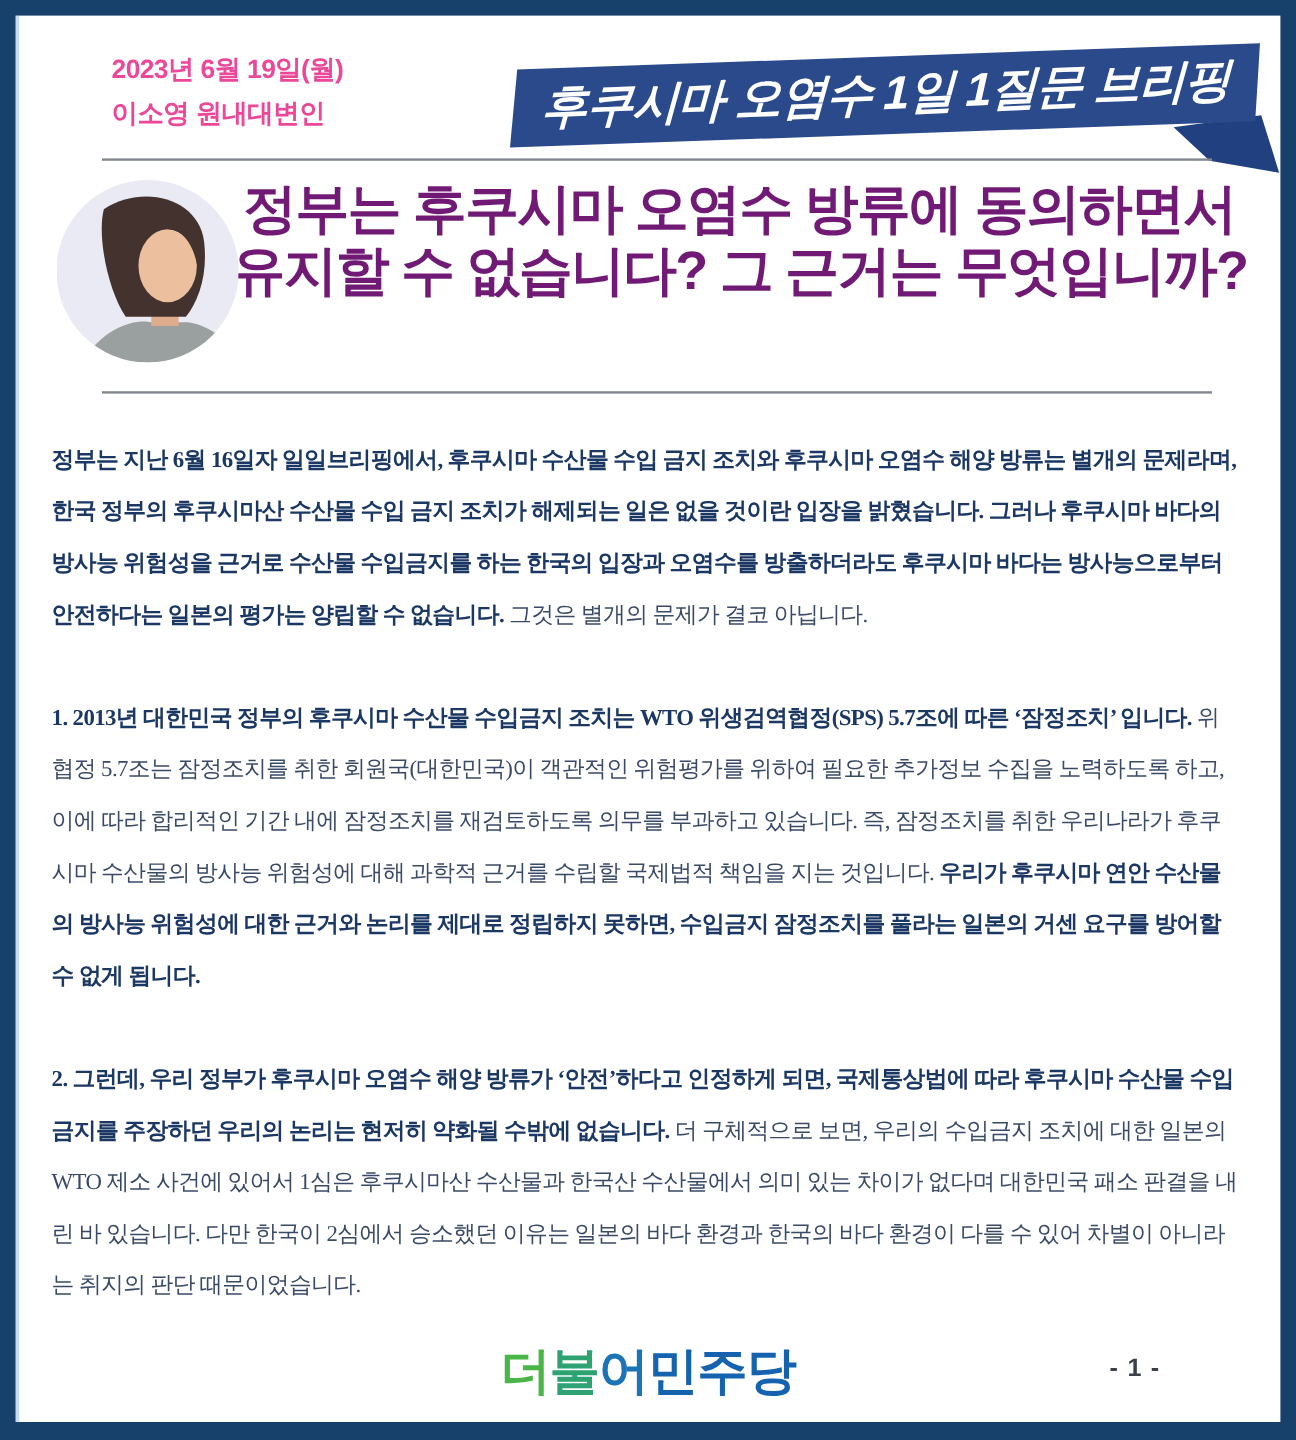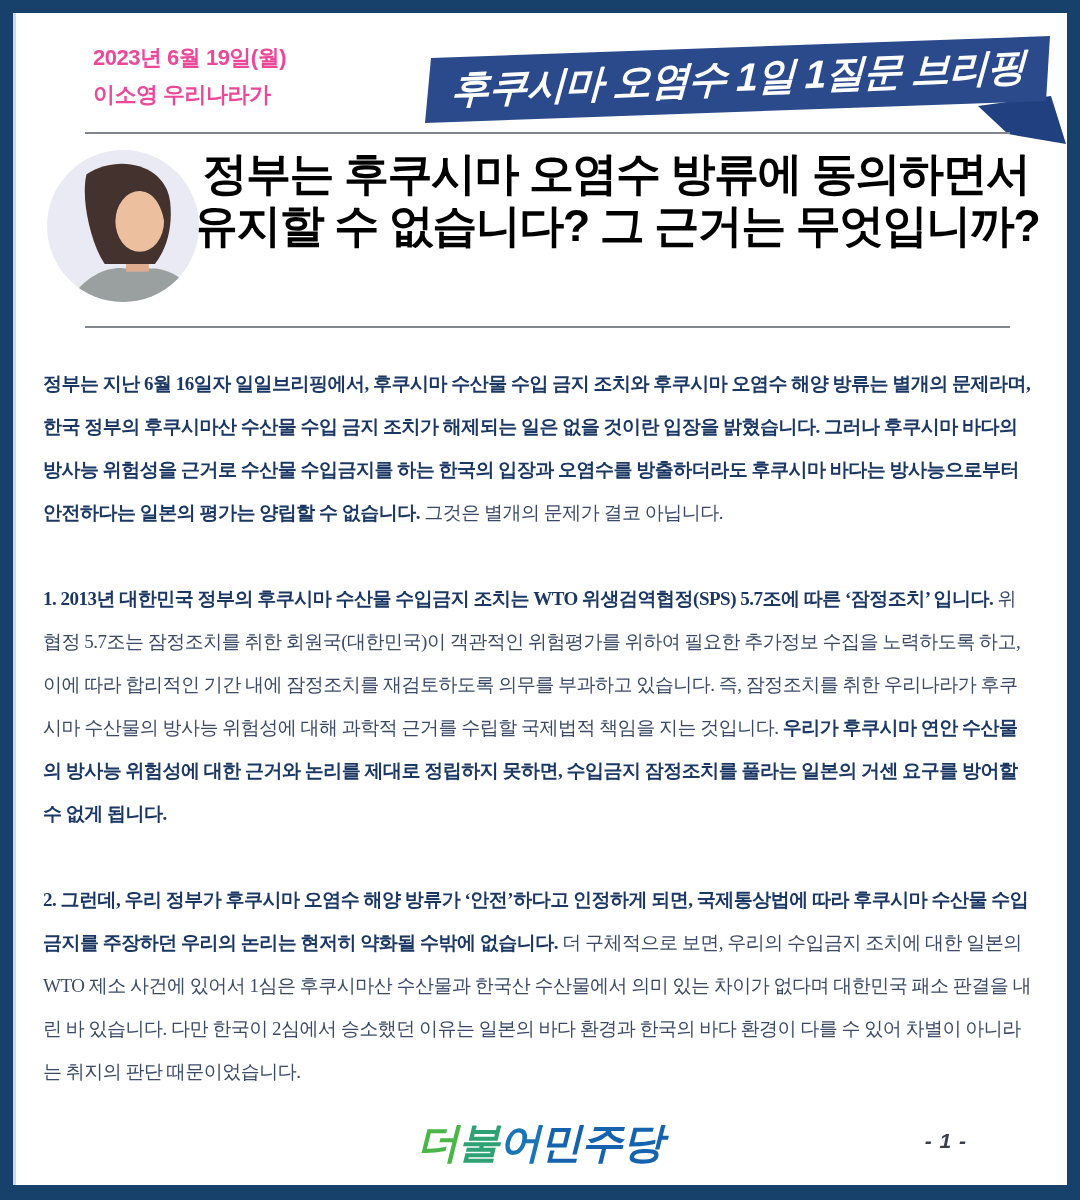--- a/index.html
+++ b/index.html
@@ -29,57 +29,57 @@
     white-space:nowrap;
   }
   .rule { position:absolute; height:2px; background:#82878f; }
   .rule1 { left:72px; top:119px; width:925px; }
 
   
   .headline-row { position:relative; height:180px; }
   .avatar { position:absolute; left:34px; top:12px; width:152px; height:152px; }
   .headline {
     margin-left:172px; margin-right:20px; padding-top:10px;
-    text-align:center; color:#000000;
+    text-align:center; color:#701a75;
     font-size:45px; line-height:52px; font-weight:800; letter-spacing:-1.5px;
   }
   .rule2b { height:2px; background:#82878f; width:925px; margin:8px 0 0 72px; }
 
   
   .body-paragraphs { padding:34px 32px 0 30px; }
   .body-para {
     font-family:"Liberation Serif","DejaVu Serif",serif;
     font-size:19px; line-height:43px;
     color:#3a4a66; letter-spacing:-0.5px;
     margin-bottom:43px;
   }
   .body-para .seg.bold { font-weight:700; color:#1b3763; }
   .body-para:last-child { margin-bottom:0; }
 
   
-  .footer { position:absolute; left:0; right:0; bottom:14px; height:56px;font-style:italic; }
+  .footer { position:absolute; left:0; right:0; bottom:14px; height:56px; }
   .logo {
     position:absolute; left:0; right:0; text-align:center;
     font-size:42px; font-weight:900; letter-spacing:-1px;
     font-family:"Liberation Sans",sans-serif;
   }
   .page-number {
     position:absolute; right:100px; top:14px;
     font-size:21px; font-weight:700; color:#3a3f4a; letter-spacing:1px;
   }
 </style>
 </head>
 <body>
 
 <div class="content">
 
   <div class="header">
     <div class="date-block">
       <div>2023년 6월 19일(월)</div>
-      <div>이소영 우리나라가</div>
+      <div>이소영 원내대변인</div>
     </div>
 
     <div class="banner">
       <svg width="660" height="150" viewBox="0 0 660 150">
         <polygon points="569,85 642,75 657,123 599,113" fill="#21407f"></polygon>
         <polygon points="22,37 641,15 637,80 16,102" fill="#2b4a8c"></polygon>
       </svg>
       <div class="banner-text">후쿠시마 오염수 1일 1질문 브리핑</div>
     </div>
 

